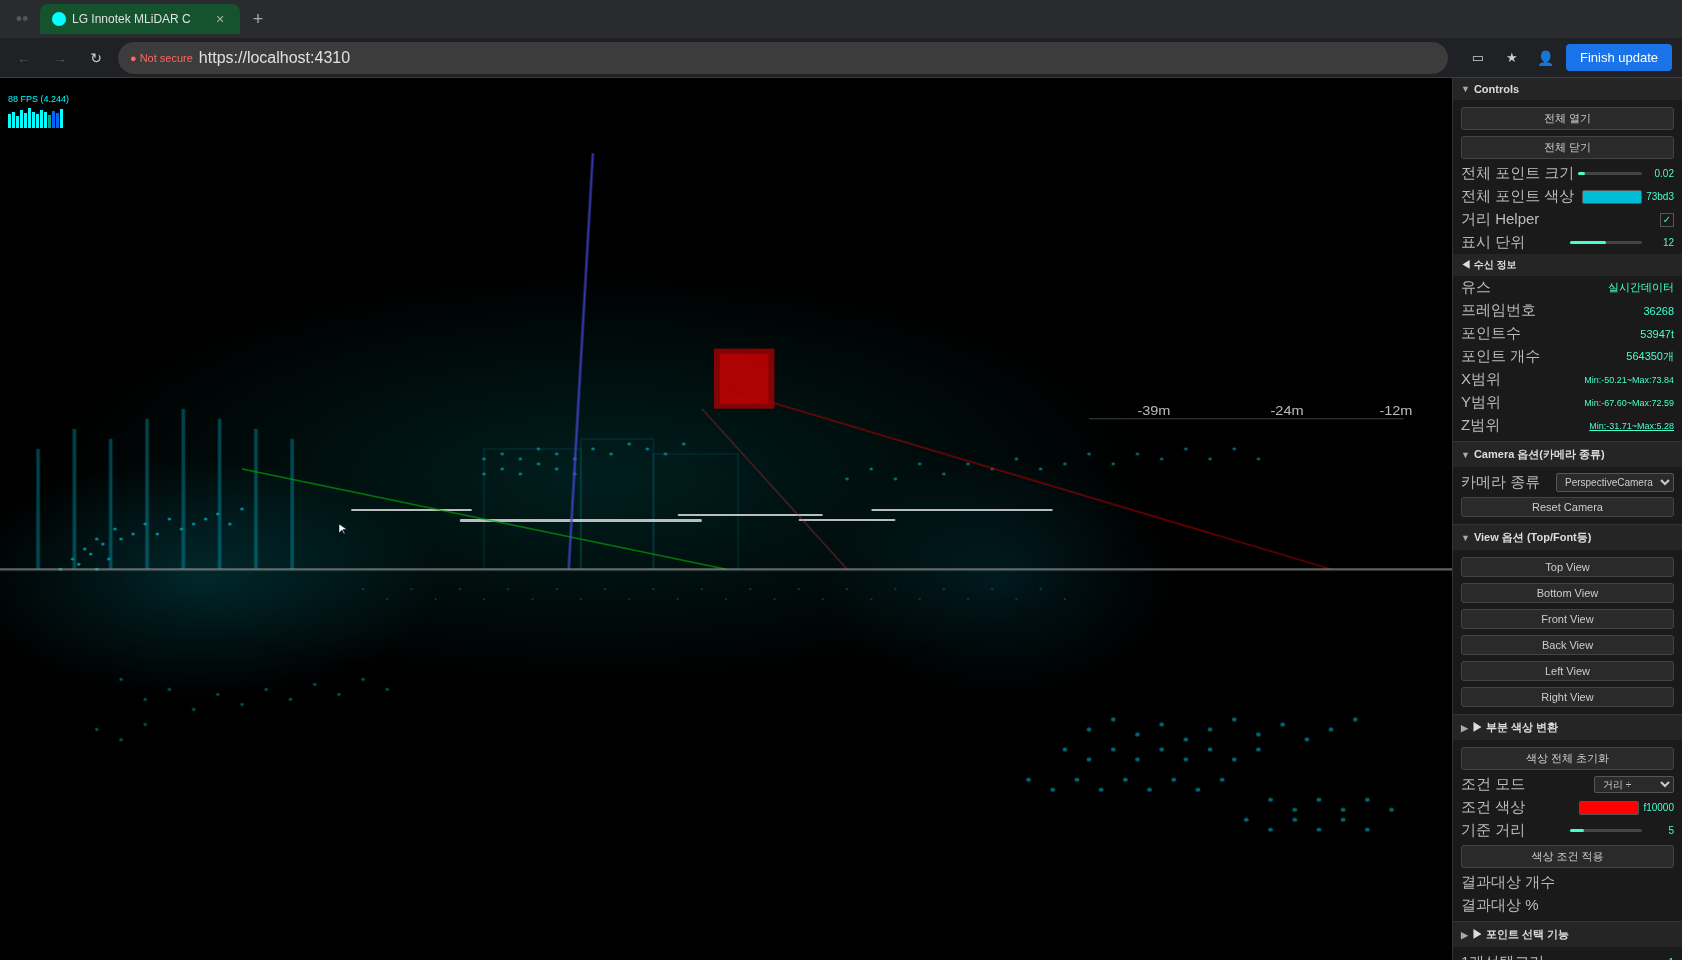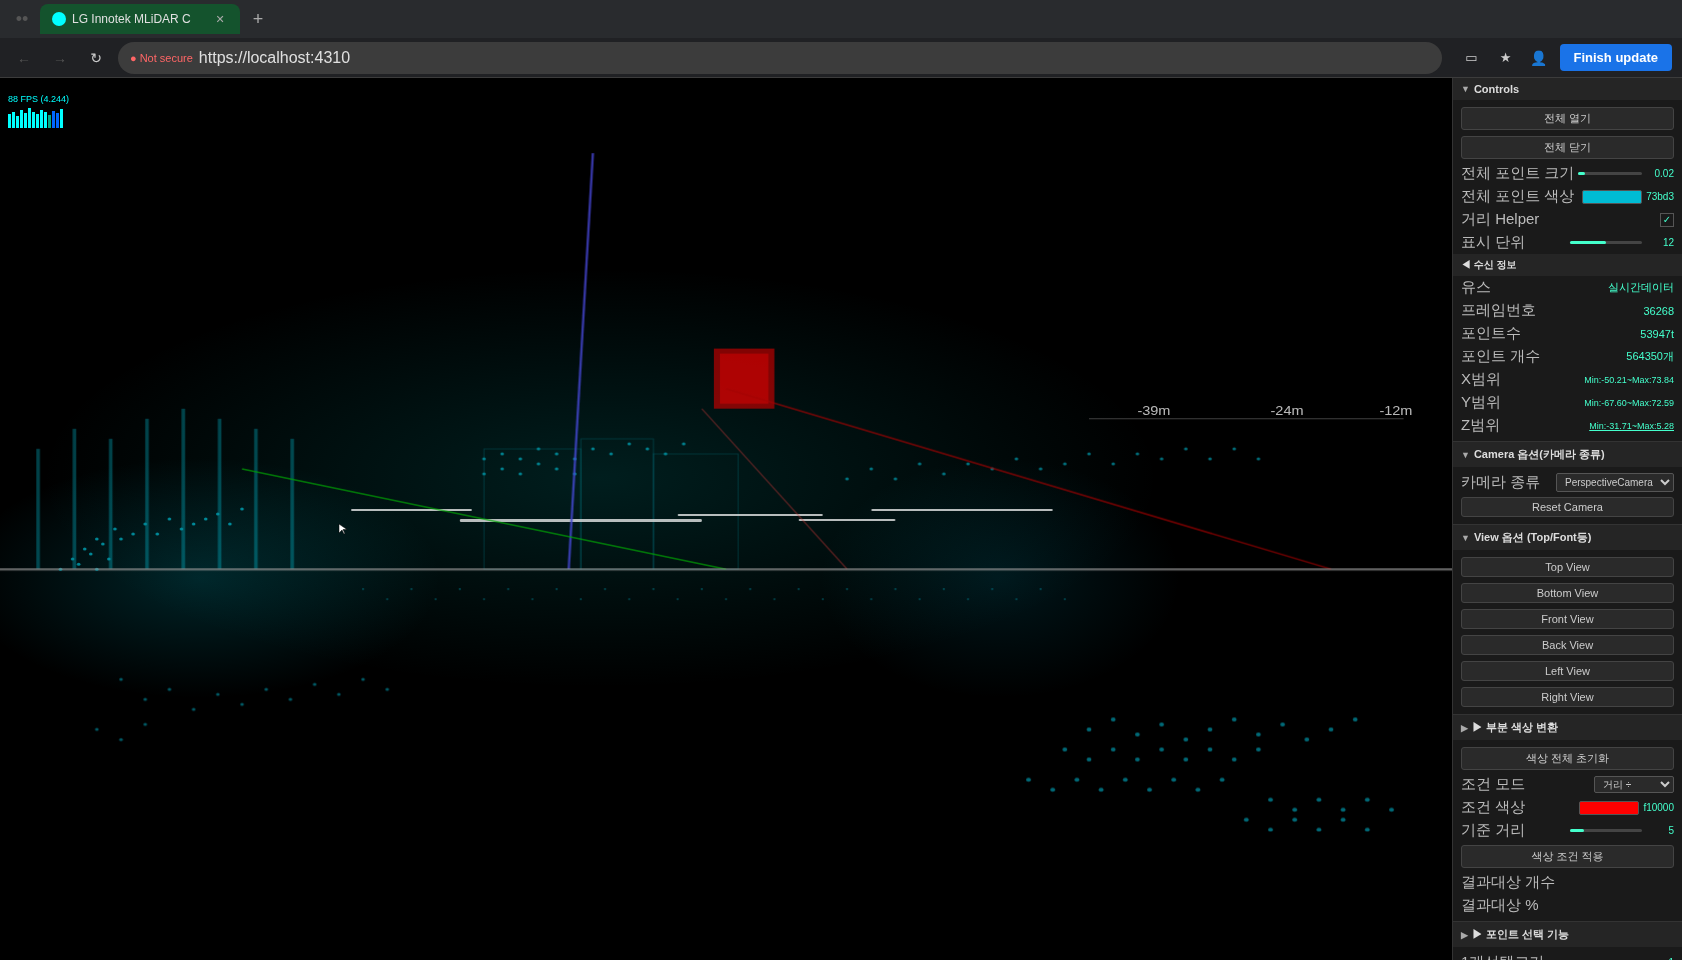--- a/index.html
+++ b/index.html
@@ -69,21 +69,21 @@
 
     .toolbar-right { display: flex; align-items: center; gap: 6px; margin-left: 8px; }
     .finish-update-btn {
       background: #1a73e8;
       color: #fff;
       border: none;
       border-radius: 4px;
       padding: 6px 14px;
       font-size: 13px;
       cursor: pointer;
-      font-weight: 700;
+      font-weight: 400;
     }
 
     
     #main-content {
       display: flex;
       width: 100%;
       height: calc(960px - 78px);
     }
 
     

